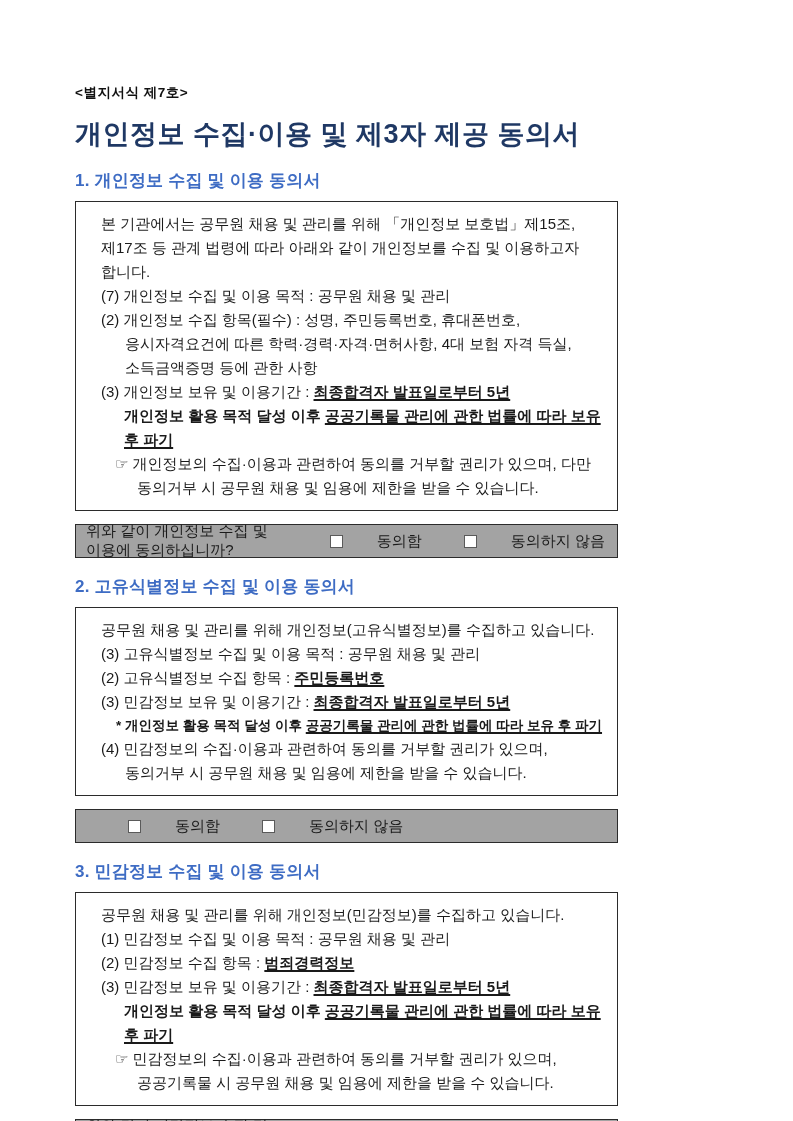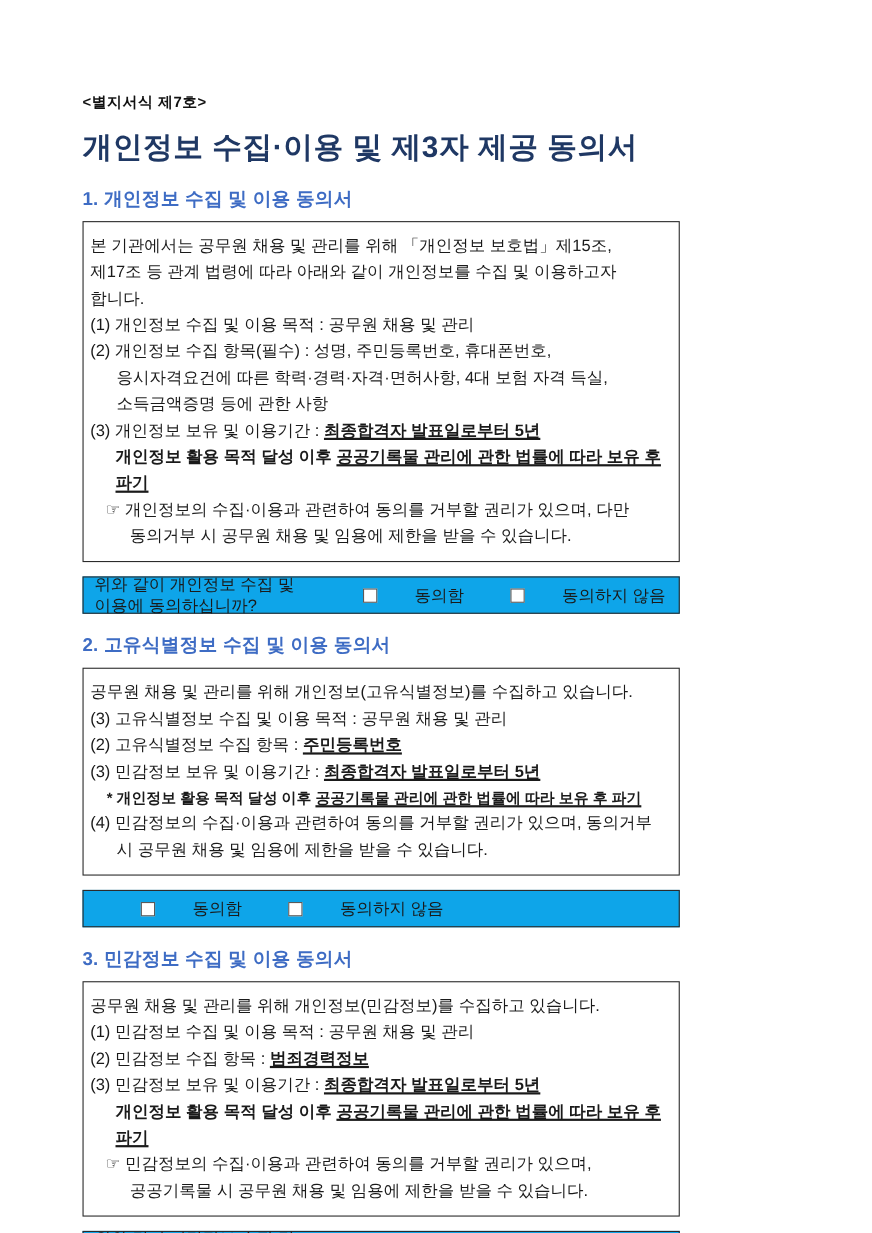--- a/index.html
+++ b/index.html
@@ -33,21 +33,21 @@
   .section-heading {
     font-size: 17px;
     font-weight: bold;
     color: #3e6cc4;
     margin: 17px 0 9px 0;
     letter-spacing: 0.2px;
   }
   .section-heading.first { }
   .info-box {
     border: 1.5px solid #2b2b2b;
-    padding: 10px 11px 10px 6px;
+    padding: 10px 11px 10px 25px;
     background: #ffffff;
   }
   .line {
     font-size: 15px;
     line-height: 24px;
     color: #1a1a1a;
     word-break: keep-all;
   }
   .line.hang-num { padding-left: 24px; text-indent: -24px; }
   .line.ind { padding-left: 23px; }
@@ -55,21 +55,21 @@
   .line.ind-sm { padding-left: 15px; font-size: 13.5px; line-height: 23px; }
   .line .b { font-weight: bold; }
   .line .u { text-decoration: underline; text-decoration-thickness: 1.5px; text-underline-offset: 2px; }
   .consent-row {
     border: 1.5px solid #2b2b2b;
     margin-top: 13px;
     height: 34px;
     display: flex;
     align-items: center;
     padding: 0 10px 0 10px;
-    background: #0ea5e9;
+    background: #a3a3a3;
   }
   .consent-q {
     flex: 1;
     font-size: 15px;
     color: #1a1a1a;
     word-break: keep-all;
   }
   .consent-opt {
     display: flex;
     align-items: center;
@@ -93,21 +93,21 @@
 
 <div class="page">
 
   <div class="doc-label">&lt;별지서식 제7호&gt;</div>
 
   <div class="page-title">개인정보 수집·이용 및 제3자 제공 동의서</div>
 
   <div class="section-heading first">1. 개인정보 수집 및 이용 동의서</div>
   <div class="info-box">
       <div class="line"><span>본 기관에서는 공무원 채용 및 관리를 위해 「개인정보 보호법」제15조, 제17조 등 관계 법령에 따라 아래와 같이 개인정보를 수집 및 이용하고자 합니다.</span></div>
-      <div class="line hang-num"><span>(1) 개인정보 수집 및 이용 목적 : 공무원 채용 및 관리</span></div>
+      <div class="line hang-num"><span>(7) 개인정보 수집 및 이용 목적 : 공무원 채용 및 관리</span></div>
       <div class="line hang-num"><span>(2) 개인정보 수집 항목(필수) : 성명, 주민등록번호, 휴대폰번호, 응시자격요건에 따른 학력·경력·자격·면허사항, 4대 보험 자격 득실, 소득금액증명 등에 관한 사항</span></div>
       <div class="line hang-num"><span>(3) 개인정보 보유 및 이용기간 : </span><span class="b u">최종합격자 발표일로부터 5년</span></div>
       <div class="line ind"><span class="b">개인정보 활용 목적 달성 이후 </span><span class="b u">공공기록물 관리에 관한 법률에 따라 보유 후 파기</span></div>
       <div class="line hang-point"><span>☞ 개인정보의 수집·이용과 관련하여 동의를 거부할 권리가 있으며, 다만 동의거부 시 공무원 채용 및 임용에 제한을 받을 수 있습니다.</span></div>
     </div>
   <div class="consent-row">
     <div class="consent-q">위와 같이 개인정보 수집 및 이용에 동의하십니까?</div>
     <div class="consent-opt">
       <span class="checkbox"></span>
       <span class="opt-label">동의함</span>

